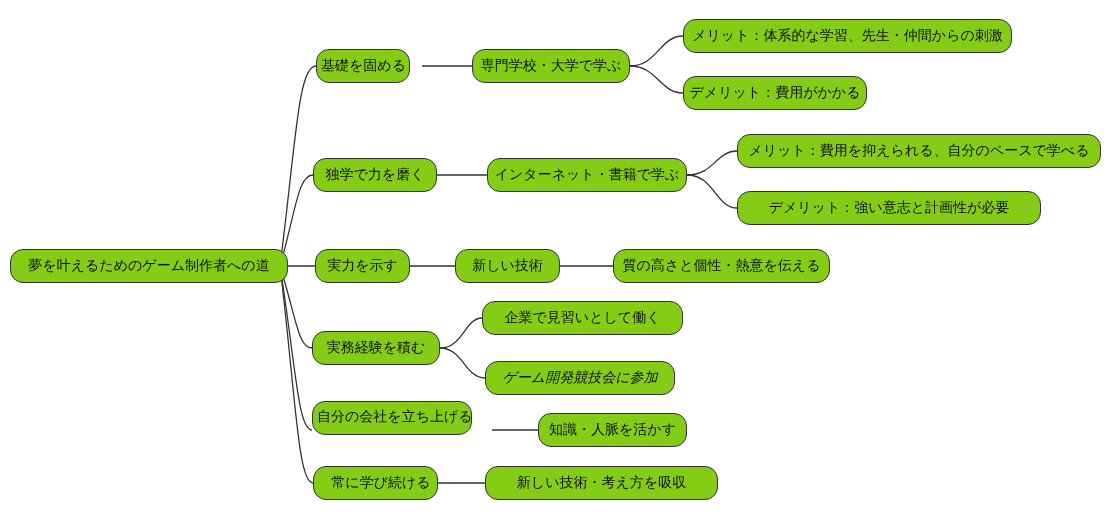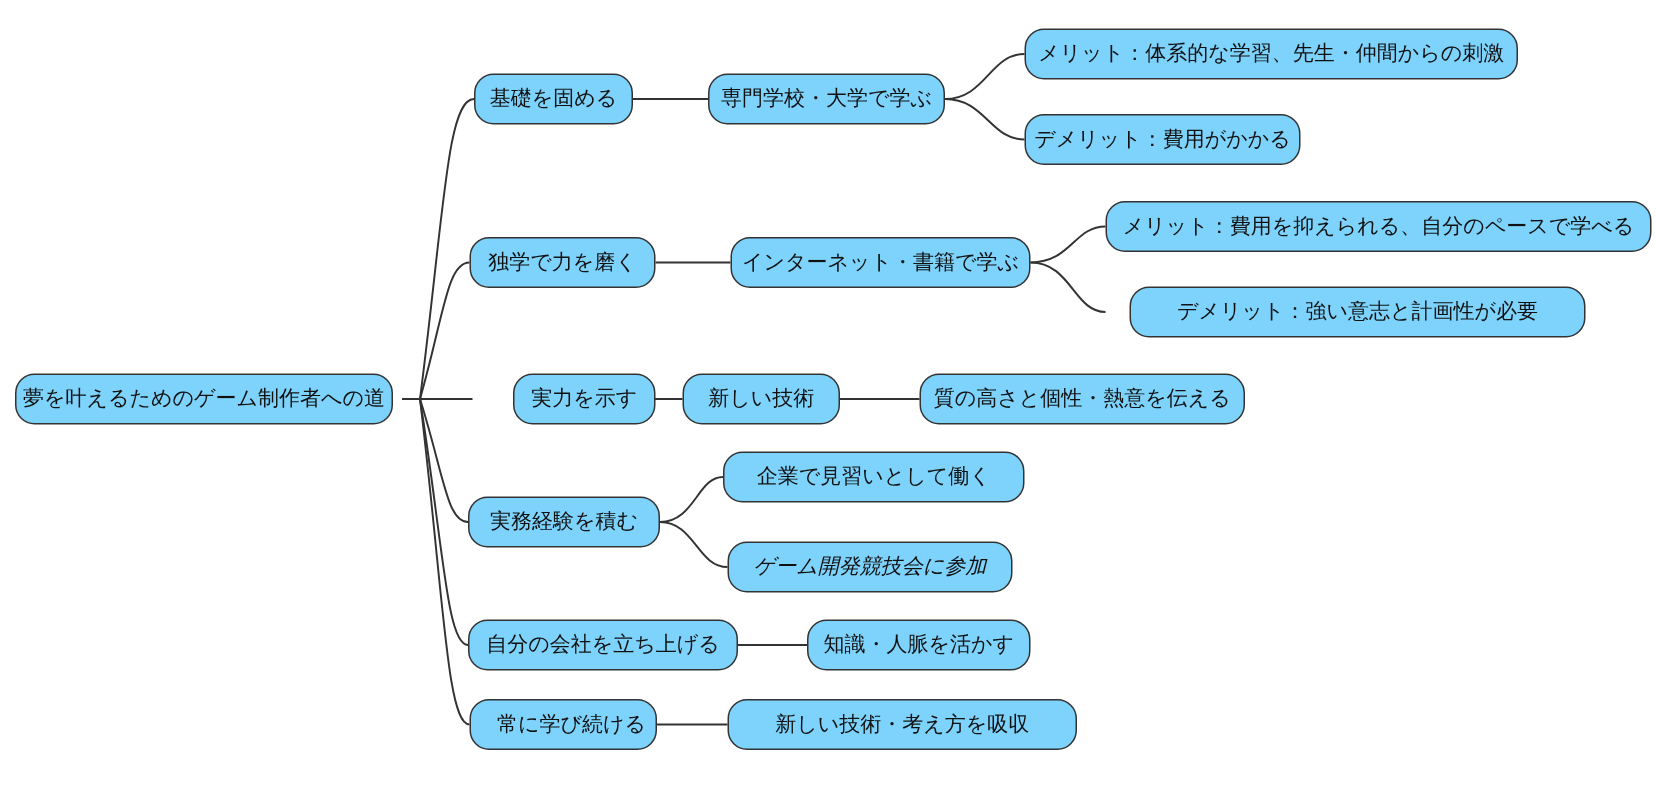--- a/index.html
+++ b/index.html
@@ -25,47 +25,47 @@
   svg.edges path {
     fill: none;
     stroke: #333333;
     stroke-width: 1.3;
   }
   .node {
     position: absolute;
     box-sizing: border-box;
     height: 34px;
     line-height: 31px;
-    background: #7dd3fc;
+    background: #84cc16;
     border: 1.4px solid #333333;
     border-radius: 13px;
     text-align: center;
     font-size: 14px;
     color: #111111;
     white-space: nowrap;
     overflow: hidden;
     padding: 0 4px;
   }
   
-  #n-root   { left: 10px;  top: 249px; width: 252px; border-radius: 13px; }
-  #n-b1     { left: 316px; top: 49px;  width: 106px; text-align: center; }
+  #n-root   { left: 10px;  top: 249px; width: 278px; border-radius: 13px; }
+  #n-b1     { left: 316px; top: 49px;  width: 94px; text-align: center; }
   #n-b1c1   { left: 472px; top: 49px;  width: 158px; }
   #n-b1c1c1 { left: 683px; top: 19px;  width: 329px; }
   #n-b1c1c2 { left: 683px; top: 76px;  width: 184px; }
   #n-b2     { left: 313px; top: 158px; width: 124px; }
   #n-b2c1   { left: 487px; top: 158px; width: 200px; }
   #n-b2c1c1 { left: 737px; top: 134px; width: 364px; }
-  #n-b2c1c2 { left: 737px; top: 191px; width: 304px; margin-left: 16px; }
-  #n-b3     { left: 315px; top: 249px; width: 95px; margin-left: 27px;  }
+  #n-b2c1c2 { left: 737px; top: 191px; width: 304px; }
+  #n-b3     { left: 315px; top: 249px; width: 95px;  }
   #n-b3c1   { left: 455px; top: 249px; width: 105px; }
   #n-b3c1c1 { left: 613px; top: 249px; width: 217px; }
   #n-b4     { left: 312px; top: 331px; width: 128px; }
   #n-b4c1   { left: 482px; top: 301px; width: 201px; }
   #n-b4c2   { left: 485px; top: 361px; width: 190px; font-style: italic; }
-  #n-b5     { left: 312px; top: 413px; width: 180px; }
+  #n-b5     { left: 312px; top: 401px; width: 160px; font-family: Liberation Mono, monospace; }
   #n-b5c1   { left: 538px; top: 413px; width: 149px; }
   #n-b6     { left: 313px; top: 466px; width: 125px; padding-left: 15px; }
   #n-b6c1   { left: 485px; top: 466px; width: 233px; }
 </style>
 </head>
 <body>
 
 <div class="canvas">
 
   <svg class="edges" viewBox="0 0 1104 527">

